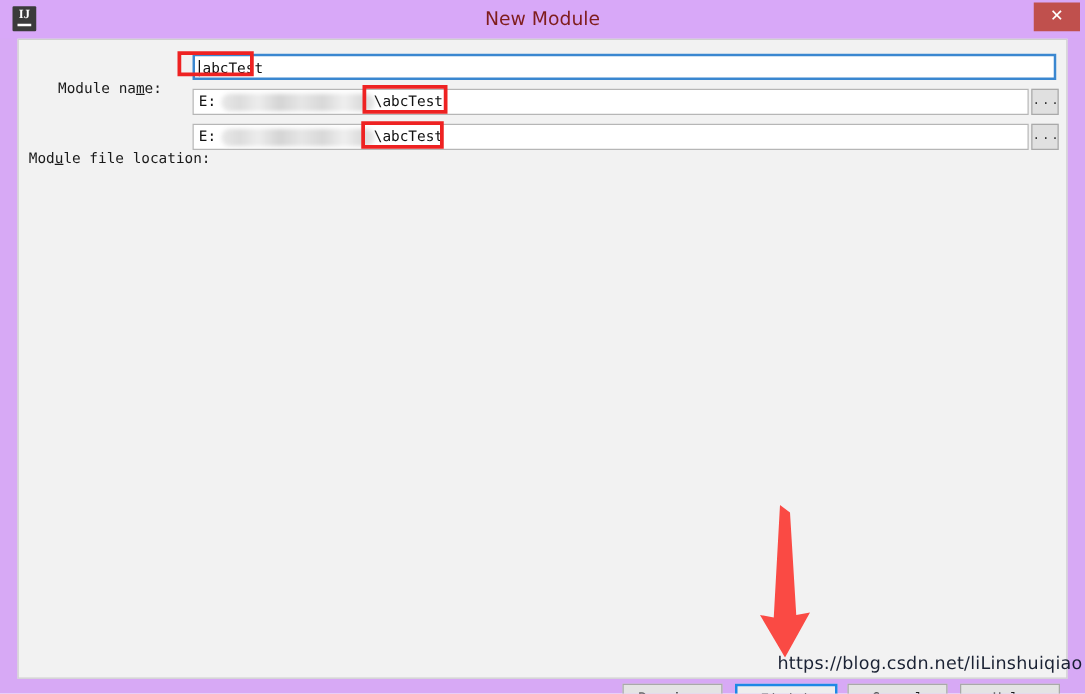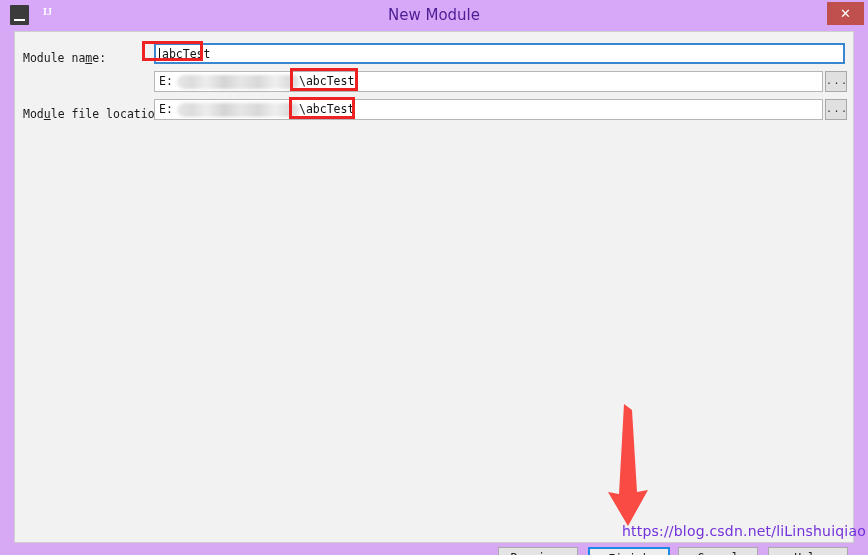--- a/index.html
+++ b/index.html
@@ -39,38 +39,37 @@
     position: absolute;
     left: 0; top: 1px;
     width: 19px;
     text-align: center;
     font-family: "Liberation Serif", serif;
     font-size: 10px;
     font-weight: bold;
     color: #ffffff;
     letter-spacing: 0px;
     line-height: 12px;
-    padding-left: 28px;
   }
   #app-icon .ij-bar {
     position: absolute;
     left: 4px; top: 14px;
     width: 11px; height: 2px;
     background: #ffffff;
   }
   #title-text {
     position: absolute;
     left: 0; top: 0;
     width: 868px;
     height: 31px;
     line-height: 31px;
     text-align: center;
     font-family: "DejaVu Sans", sans-serif;
     font-size: 15px;
-    color: #4c1d95;
+    color: #7f1d1d;
   }
   #close-button {
     position: absolute;
     right: 4px; top: 2px;
     width: 37px; height: 23px;
     background: #c0504d;
     color: #ffffff;
     font-family: "DejaVu Sans", sans-serif;
     font-size: 13px;
     text-align: center;
@@ -89,27 +88,28 @@
     box-sizing: border-box;
   }
 
   
   .form-row {
     position: absolute;
     height: 22px;
   }
   .form-label {
     position: absolute;
-    left: 0; top: 4px;
+    left: 0; top: 16px;
     height: 22px;
     line-height: 22px;
     font-family: "DejaVu Sans Mono", monospace;
     font-size: 11.5px;
     color: #1a1a1a;
     white-space: nowrap;
+    text-align: center;
   }
   .form-label u { text-decoration: underline; }
 
   .text-field {
     position: absolute;
     height: 21px;
     background: #ffffff;
     border: 1px solid #b6b6b6;
     box-sizing: border-box;
     overflow: hidden;
@@ -209,21 +209,21 @@
     background: #eeeeee;
   }
   .dlg-button u { text-decoration: underline; }
 
   
   #watermark {
     position: absolute;
     left: 622px; top: 523px;
     font-family: "DejaVu Sans", sans-serif;
     font-size: 14px;
-    color: #6d28d9;
+    color: #0f172a;
     white-space: nowrap;
     letter-spacing: 0.2px;
     opacity: 0.95;
     pointer-events: none;
   }
 </style>
 </head>
 <body>
 
 <div id="window">

